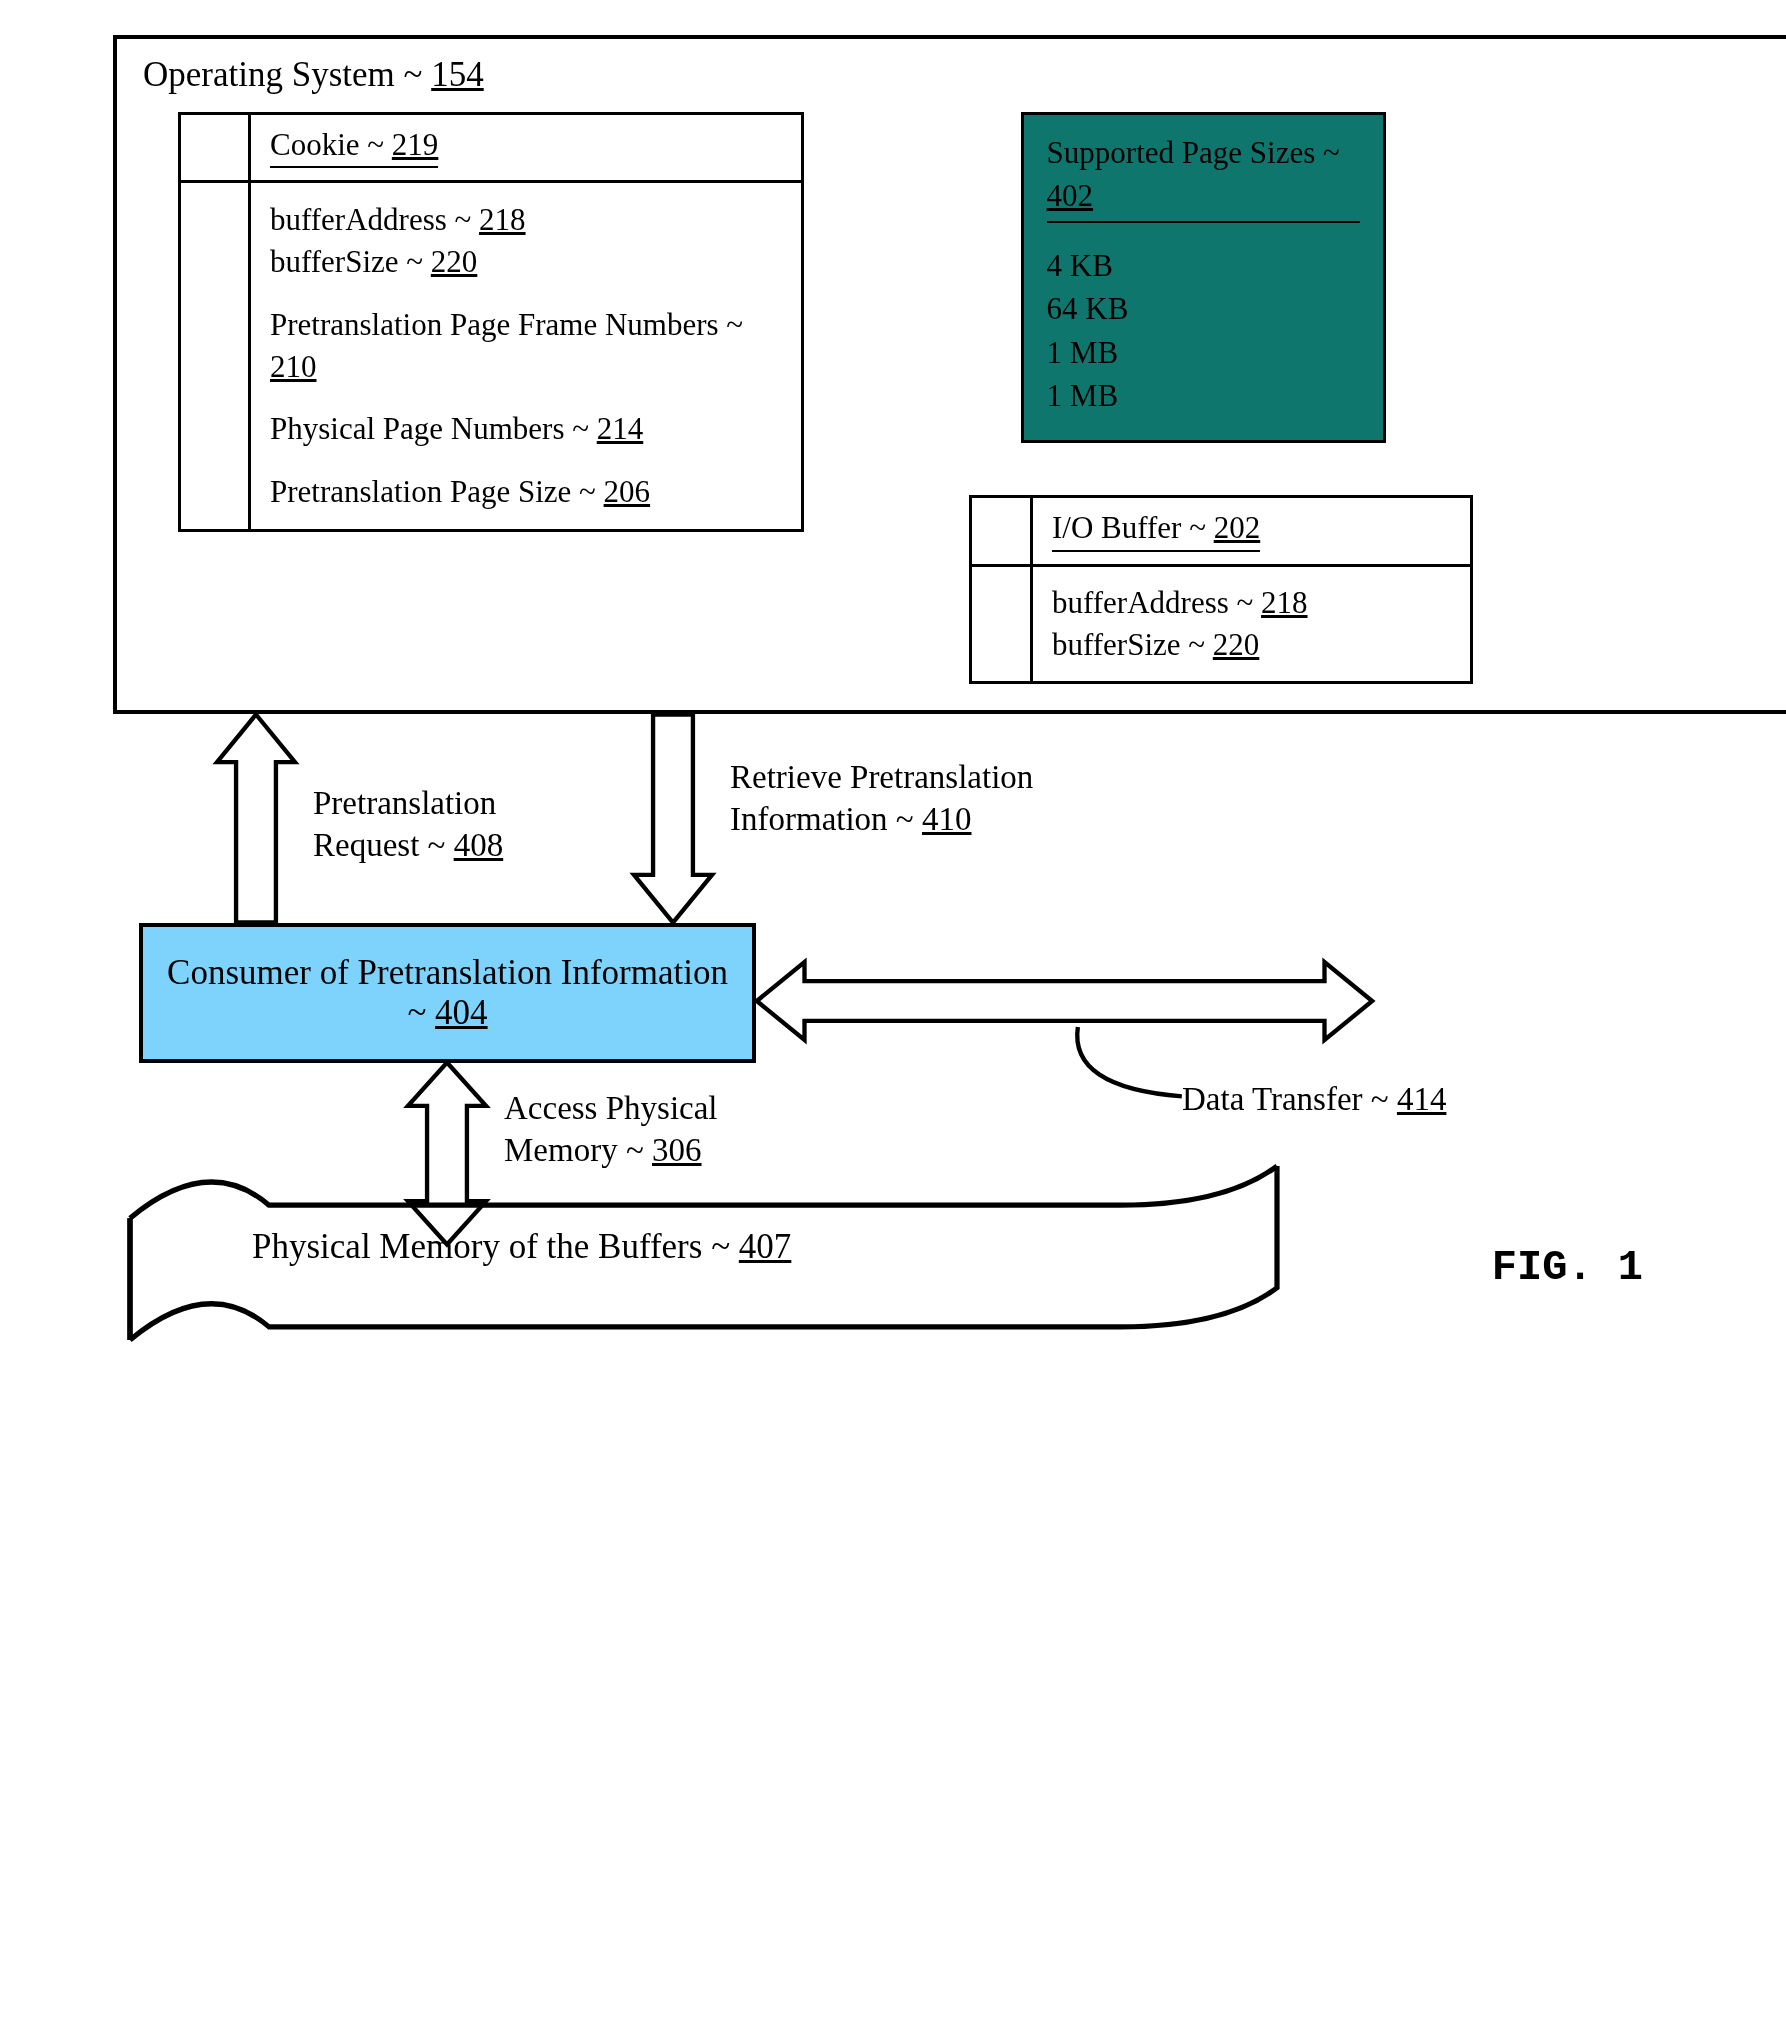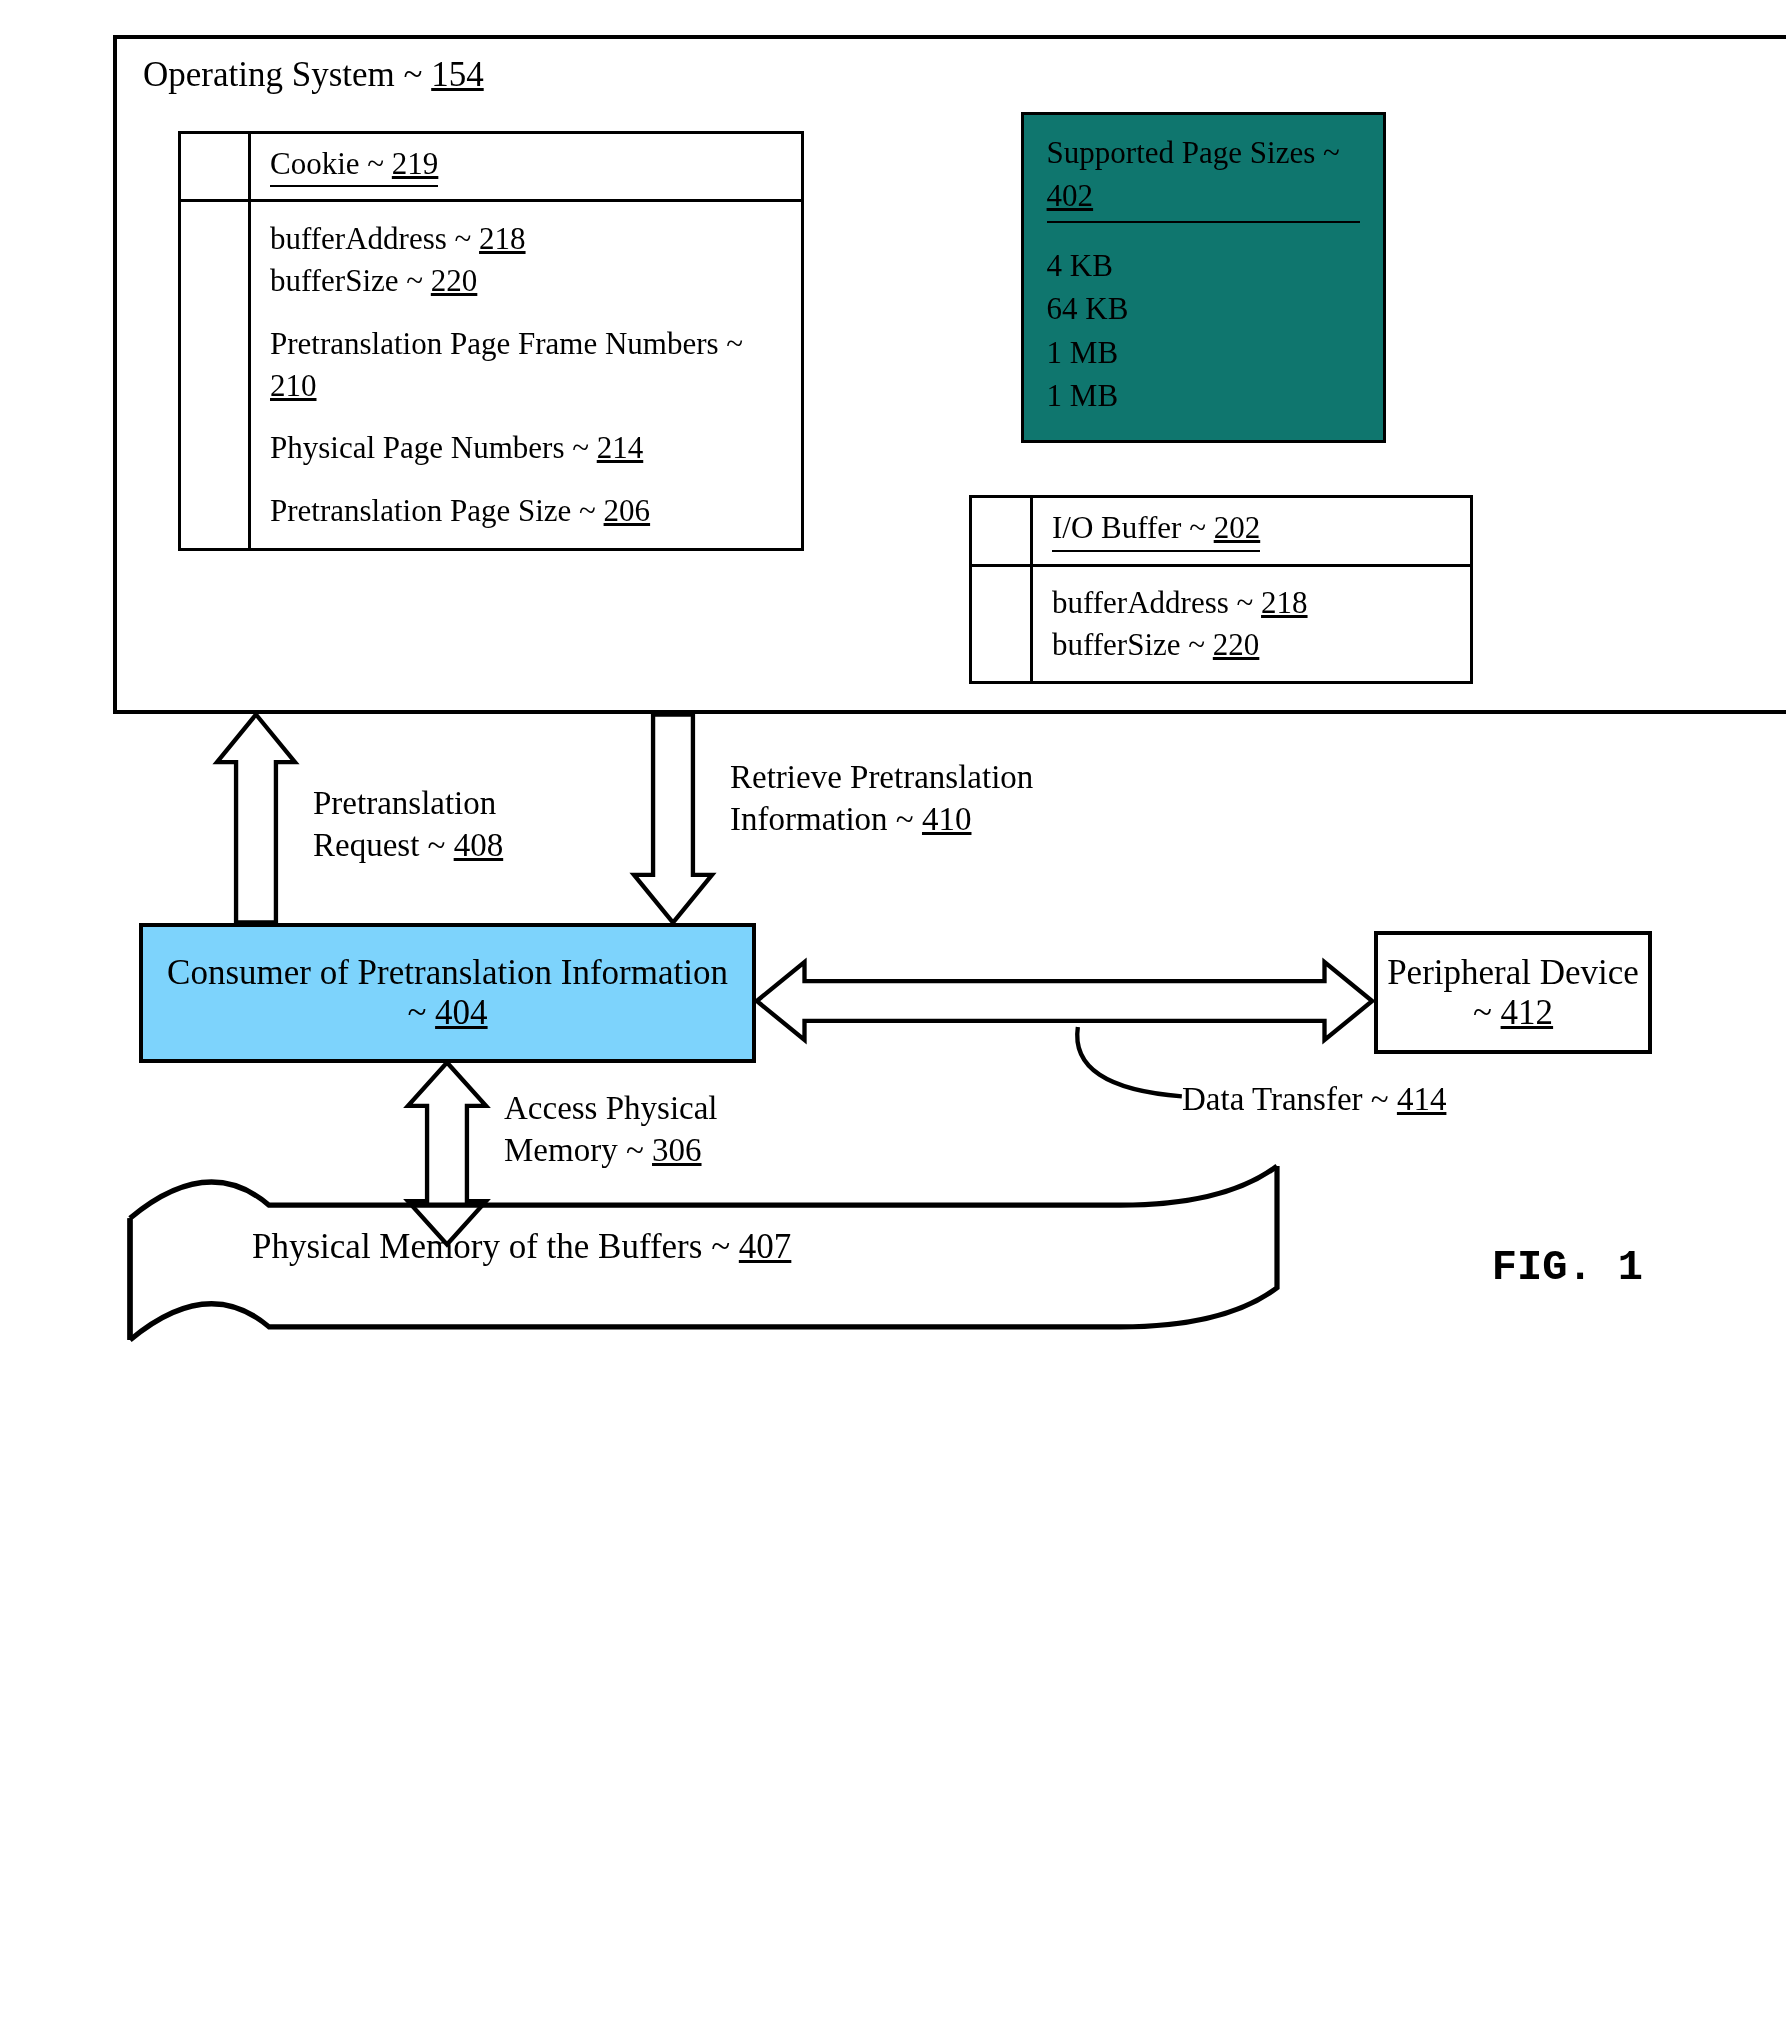--- a/index.html
+++ b/index.html
@@ -19,21 +19,21 @@
     padding: 15.6px 26px 26px 26px;
   }
   .os-title { font-size: 35px; margin-bottom: 17.4px; }
   .ref { text-decoration: underline; }
   .inner-row {
     display: flex;
     align-items: flex-start;
     gap: 52px;
     margin-top: 8.7px;
   }
-  .left-col { flex: 0 0 626px; margin-left: 35px; margin-top: 19px; }
+  .left-col { flex: 0 0 626px; margin-left: 35px; }
   .right-col { flex: 1; display: flex; flex-direction: column; gap: 52px; padding-right: 35px;}
   .dbhead-box {
     border: 3.5px solid #000;
     position: relative;
     padding: 0;
   }
   .dbhead-top {
     border-bottom: 3.5px solid #000;
     display: flex;
   }
@@ -202,23 +202,20 @@
   </div>
 
   <div class="consumer-box">
     <span>Consumer of Pretranslation Information ~ </span><span class="ref">404</span>
   </div>
 
   <svg class="arrow-bi-h" style="left:643px; top:248px;" width="617" height="78" viewBox="0 0 710 90">
     <polygon points="0,45 55,0 55,22 655,22 655,0 710,45 655,90 655,68 55,68 55,90" fill="#fff" stroke="#000" stroke-width="5"></polygon>
   </svg>
 
-  <div class="periph-box">
-    <span>Peripheral Device ~ </span><span class="ref">412</span>
-  </div>
 
   <svg style="position:absolute; left:930px; top:313px;" width="191" height="104" viewBox="0 0 220 120">
     <path d="M 40 0 Q 30 70, 160 80" fill="none" stroke="#000" stroke-width="5"></path>
   </svg>
   <div class="label-box" style="left:1069px; top:365px; width:295px;">
     <span>Data Transfer ~ </span><span class="ref">414</span>
   </div>
 
   <svg class="arrow-bi-v" style="left:295px; top:348px;" width="78" height="183" viewBox="0 0 90 210">
     <polygon points="45,0 90,50 68,50 68,160 90,160 45,210 0,160 22,160 22,50 0,50" fill="#fff" stroke="#000" stroke-width="5"></polygon>

